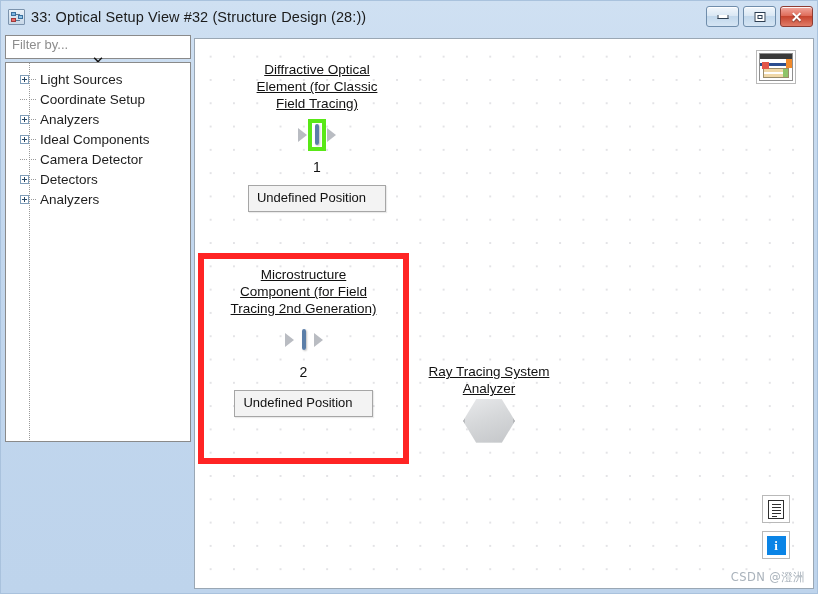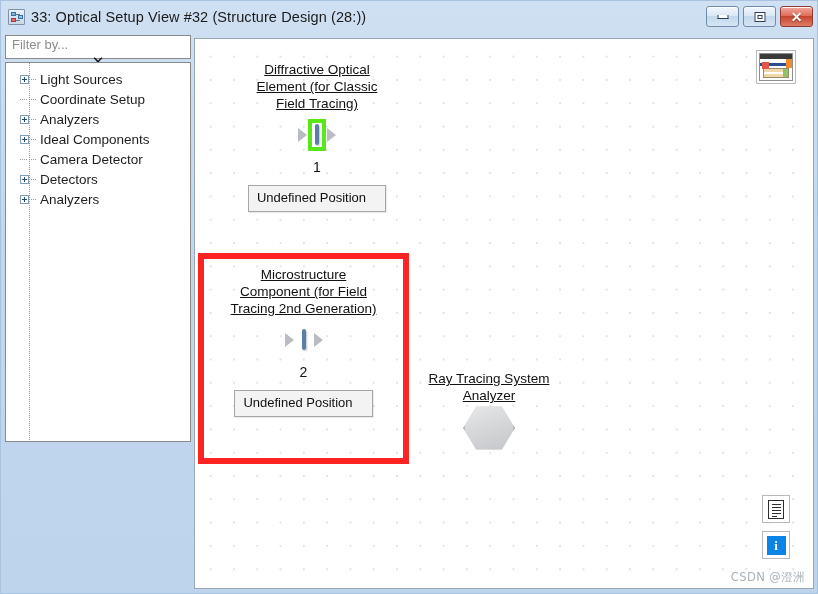--- a/index.html
+++ b/index.html
@@ -298,21 +298,21 @@
           <span class="comp-wrap">
             <span class="comp-box"></span>
           </span>
           <span class="tri r"></span>
         </div>
         <div class="node-num">2</div>
         <div class="pos-box">Undefined
 Position</div>
       </div>
 
-      <div class="node" style="left:204px;top:331px;width:180px;">
+      <div class="node" style="left:204px;top:324px;width:180px;">
         <div class="node-title">Ray Tracing System
 Analyzer</div>
         <div class="hexwrap">
           <span class="hex"></span>
         </div>
       </div>
 
       <div class="c-icon icon-table" style="right:17px;top:11px;">
         <span class="tbl">
           <i class="bar"></i>

